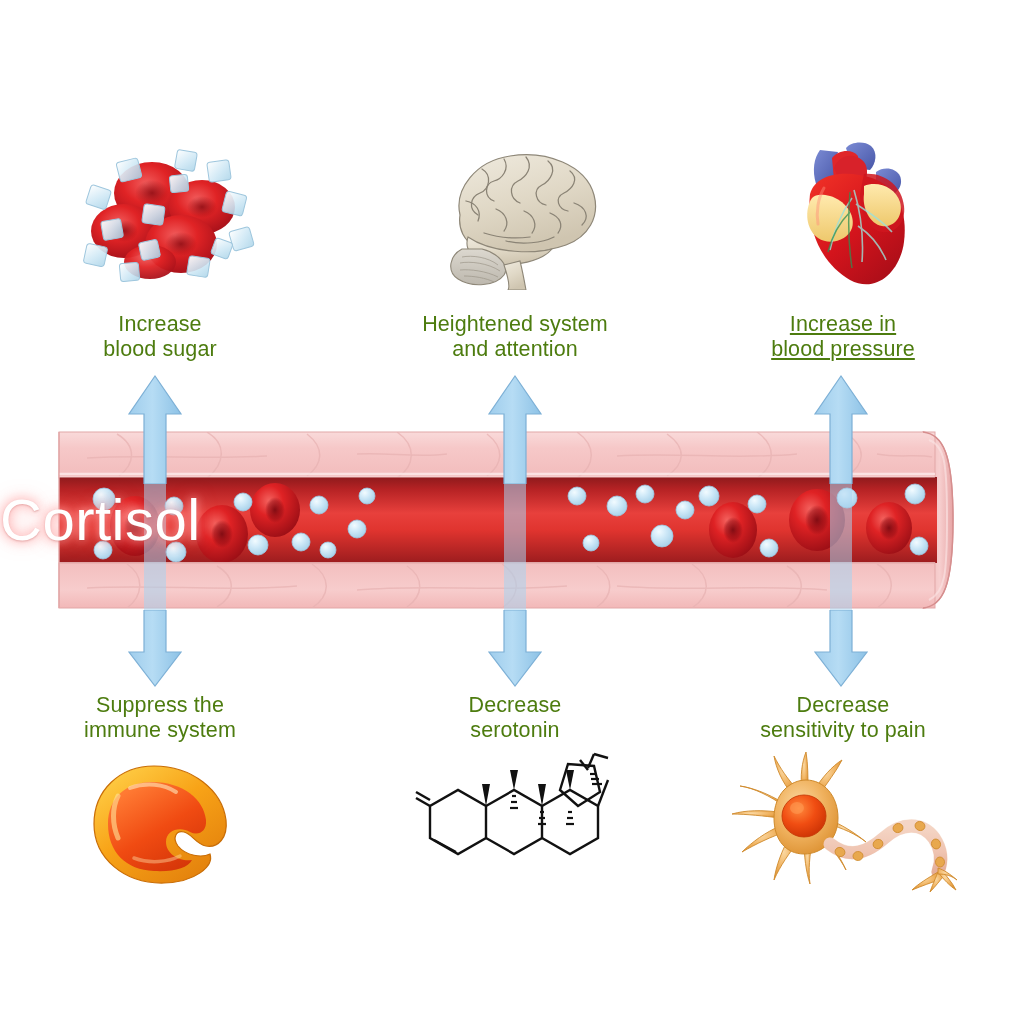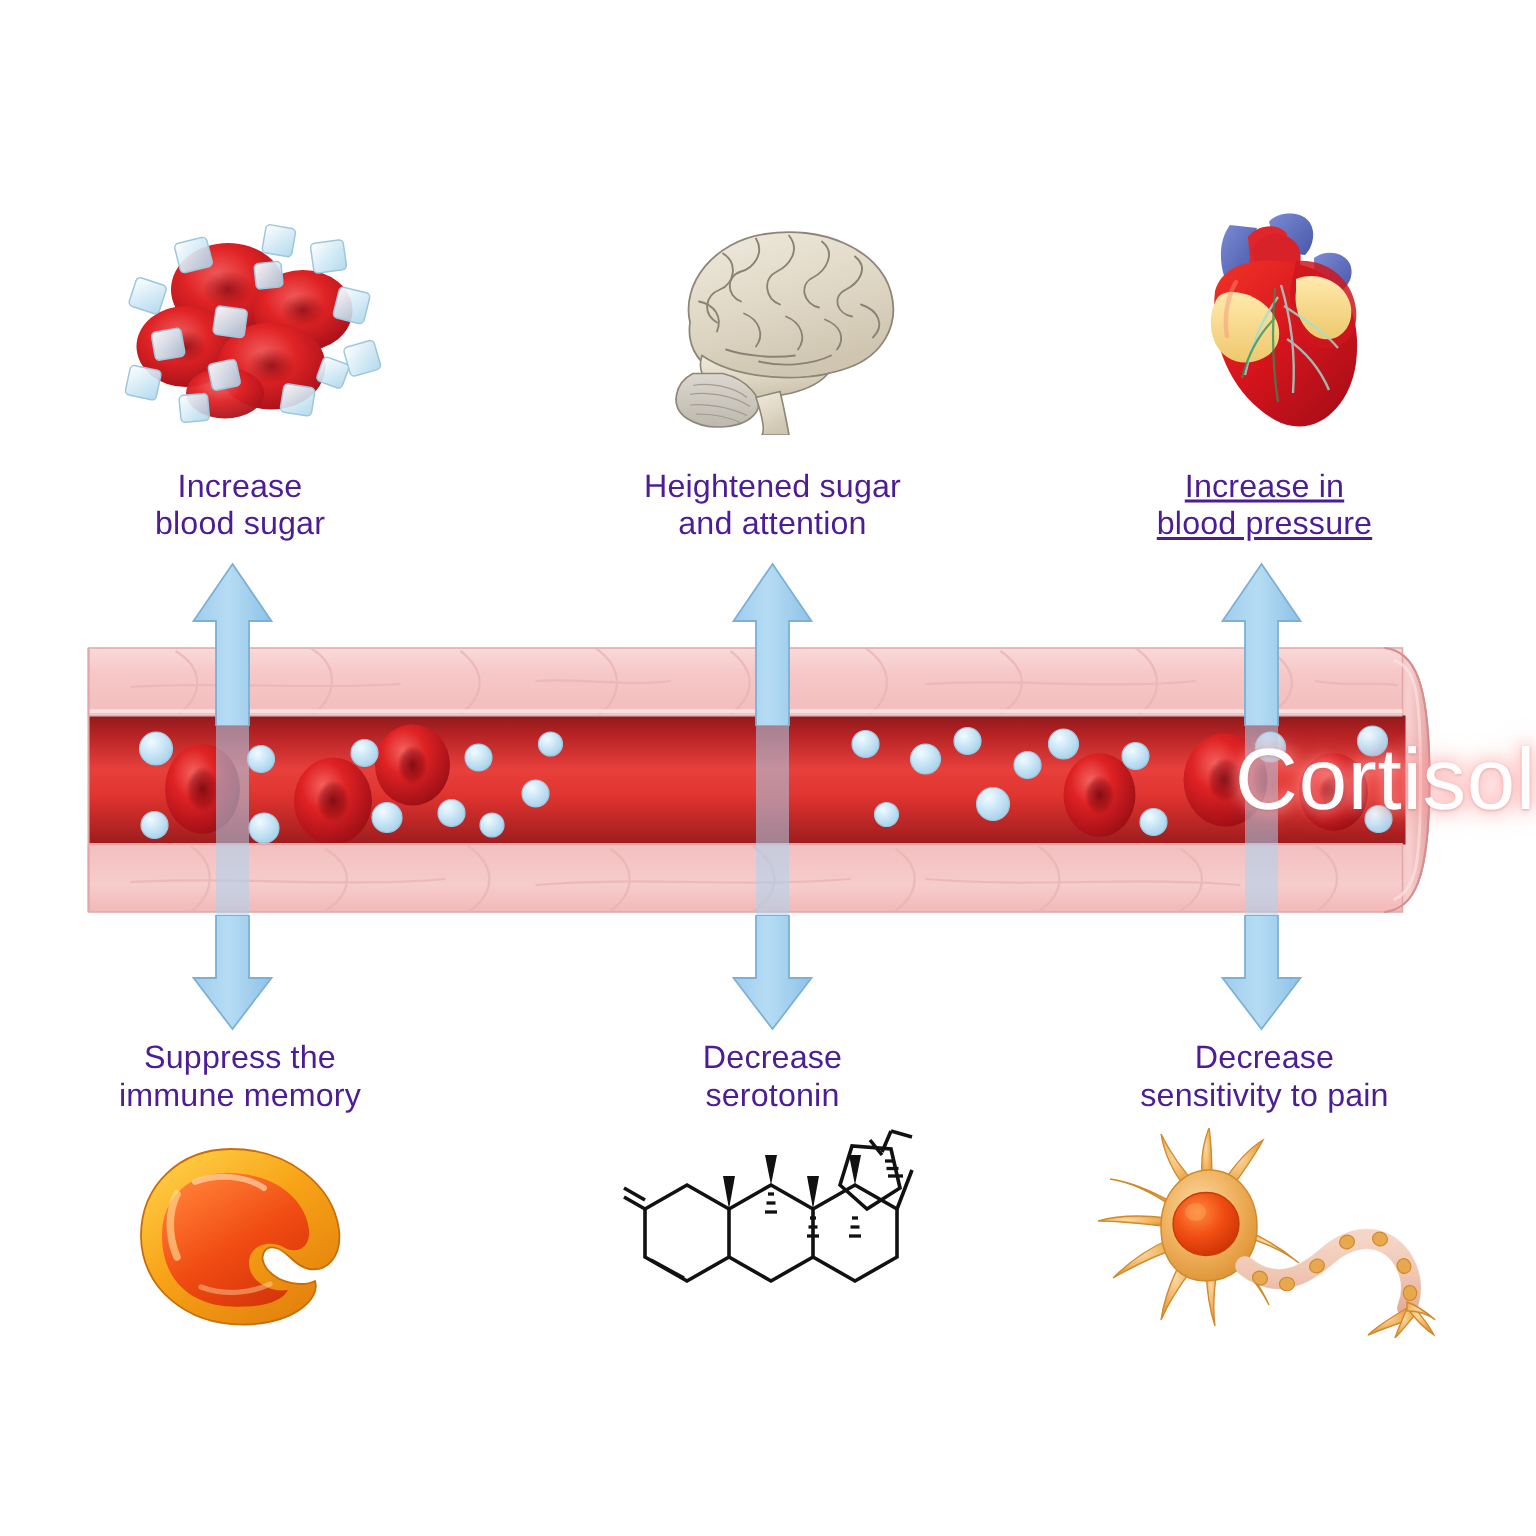--- a/index.html
+++ b/index.html
@@ -20,40 +20,40 @@
     left: 0; top: 0;
     width: 1024px;
     height: 1024px;
     background: #ffffff;
   }
 
   
   .caption {
     position: absolute;
     text-align: center;
-    color: #4c1d95;
+    color: #4d7c0f;
     font-size: 21.5px;
     line-height: 25px;
     font-family: "Liberation Sans", sans-serif;
     white-space: pre-line;
     letter-spacing: 0.1px;
   }
 
   
   .arrow { position: absolute; }
 
   
   #vessel-group { position: absolute; left: 57px; top: 424px; width: 900px; height: 192px; }
 
   
   #cortisol-label {
     position: absolute;
     left: 0; right: 0;
     top: 486px;
-    text-align: right;
+    text-align: left;
     font-size: 58px;
     font-family: "Liberation Sans", sans-serif;
     color: #ffffff;
     letter-spacing: 0.5px;
     text-shadow: 0 0 10px rgba(255,170,170,0.95),
                  0 0 18px rgba(255,120,120,0.6),
                  0 1px 2px rgba(140,20,20,0.35);
     pointer-events: none;
     z-index: 7;
   }
@@ -212,21 +212,21 @@
         <path d="M78 74 C68 84 60 98 56 114"></path>
       </g>
 
       <path d="M52 50 C46 60 44 74 46 86" stroke="#ff8d7a" stroke-width="3" fill="none" opacity="0.45" stroke-linecap="round"></path>
     </svg>
   </div>
 
   <div class="caption" style="left:60px; top:312px; width:200px;">Increase
 blood sugar</div>
 
-  <div class="caption" style="left:393px; top:312px; width:244px;">Heightened sugar
+  <div class="caption" style="left:393px; top:312px; width:244px;">Heightened system
 and attention</div>
 
   <div class="caption" style="left:742px; top:312px; width:202px;text-decoration:underline;">Increase in
 blood pressure</div>
 
   <div class="arrow" style="left:126px; top:374px; width:58px; height:110px; z-index:6;">
     <svg width="58" height="110" viewBox="0 0 58 110">
       <defs>
         <linearGradient id="arrUpA" x1="0" y1="0" x2="1" y2="0">
           <stop offset="0%" stop-color="#9fcdec"></stop>
@@ -430,21 +430,21 @@
     </svg>
   </div>
 
   <div class="arrow" style="left:812px; top:610px; width:58px; height:78px; z-index:6;">
     <svg width="58" height="78" viewBox="0 0 58 78">
       <path d="M18 0 L40 0 L40 42 L55 42 L29 76 L3 42 L18 42 Z" fill="url(#arrDnA)" stroke="#7db0d6" stroke-width="1.2"></path>
     </svg>
   </div>
 
   <div class="caption" style="left:58px; top:693px; width:204px;">Suppress the
-immune memory</div>
+immune system</div>
 
   <div class="caption" style="left:420px; top:693px; width:190px;">Decrease
 serotonin</div>
 
   <div class="caption" style="left:738px; top:693px; width:210px;">Decrease
 sensitivity to pain</div>
 
   <div class="icon-art" style="left:88px; top:762px; width:145px; height:125px;">
     <svg width="145" height="125" viewBox="0 0 145 125">
       <defs>

